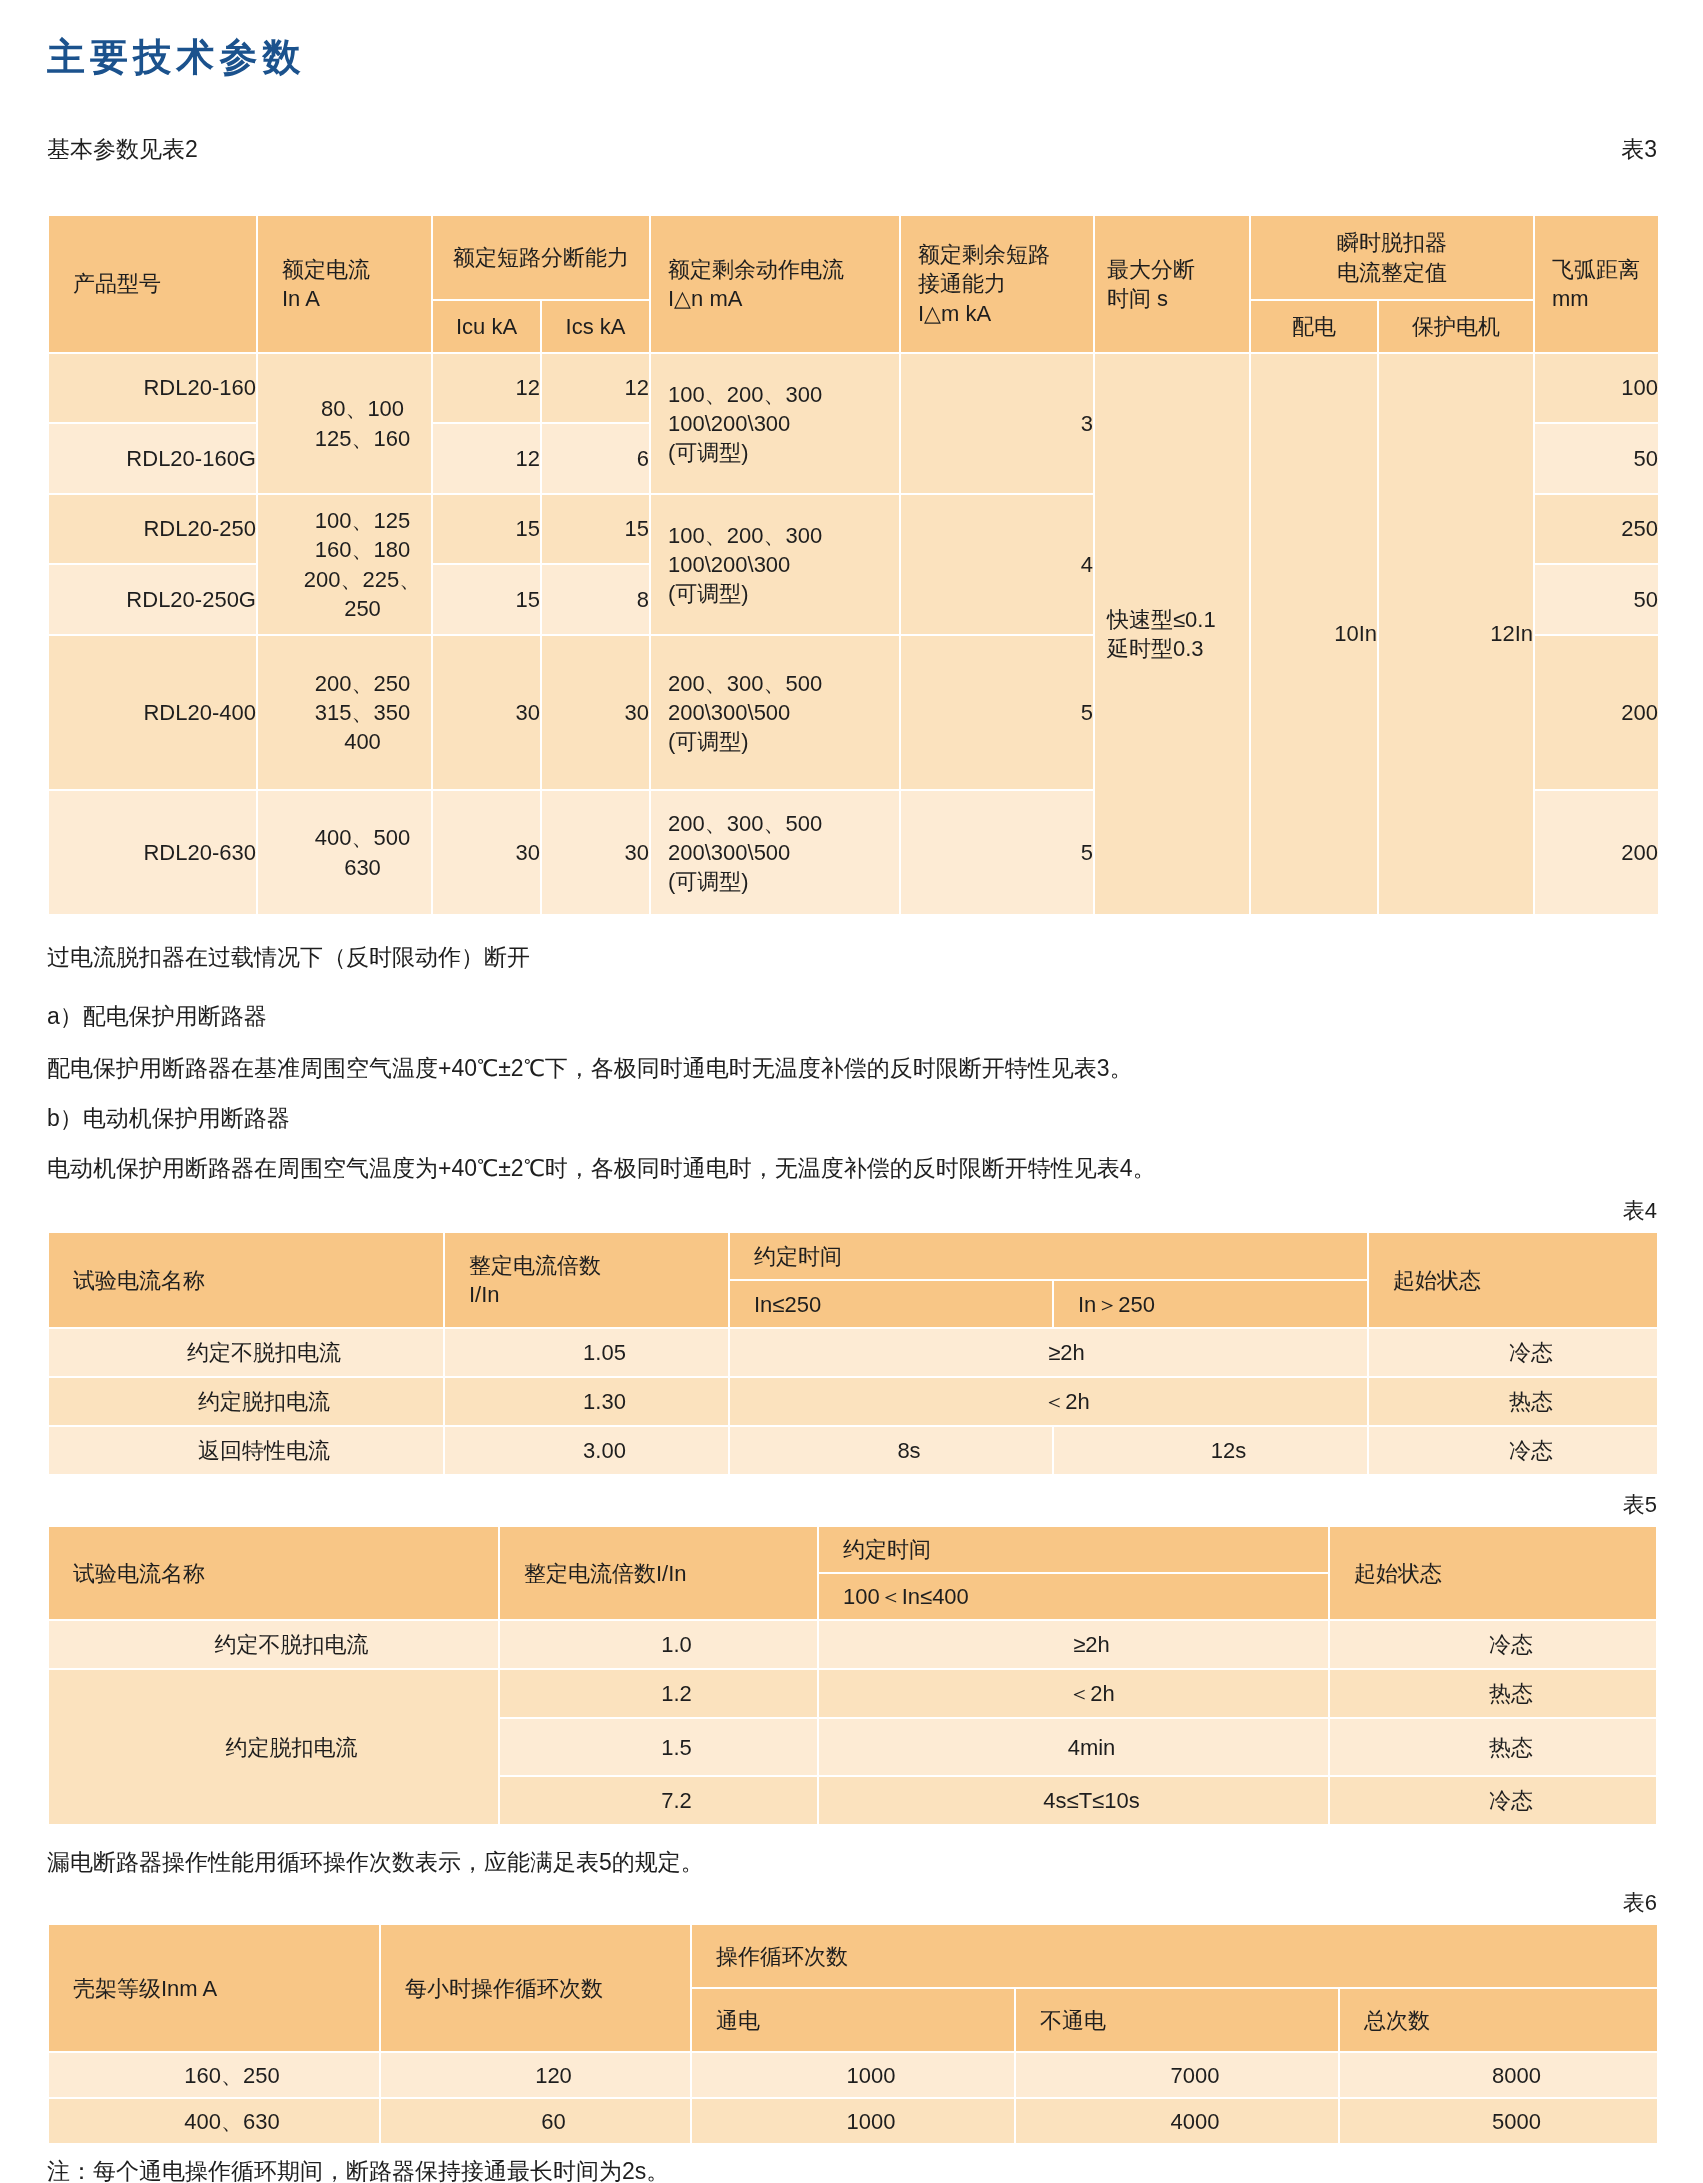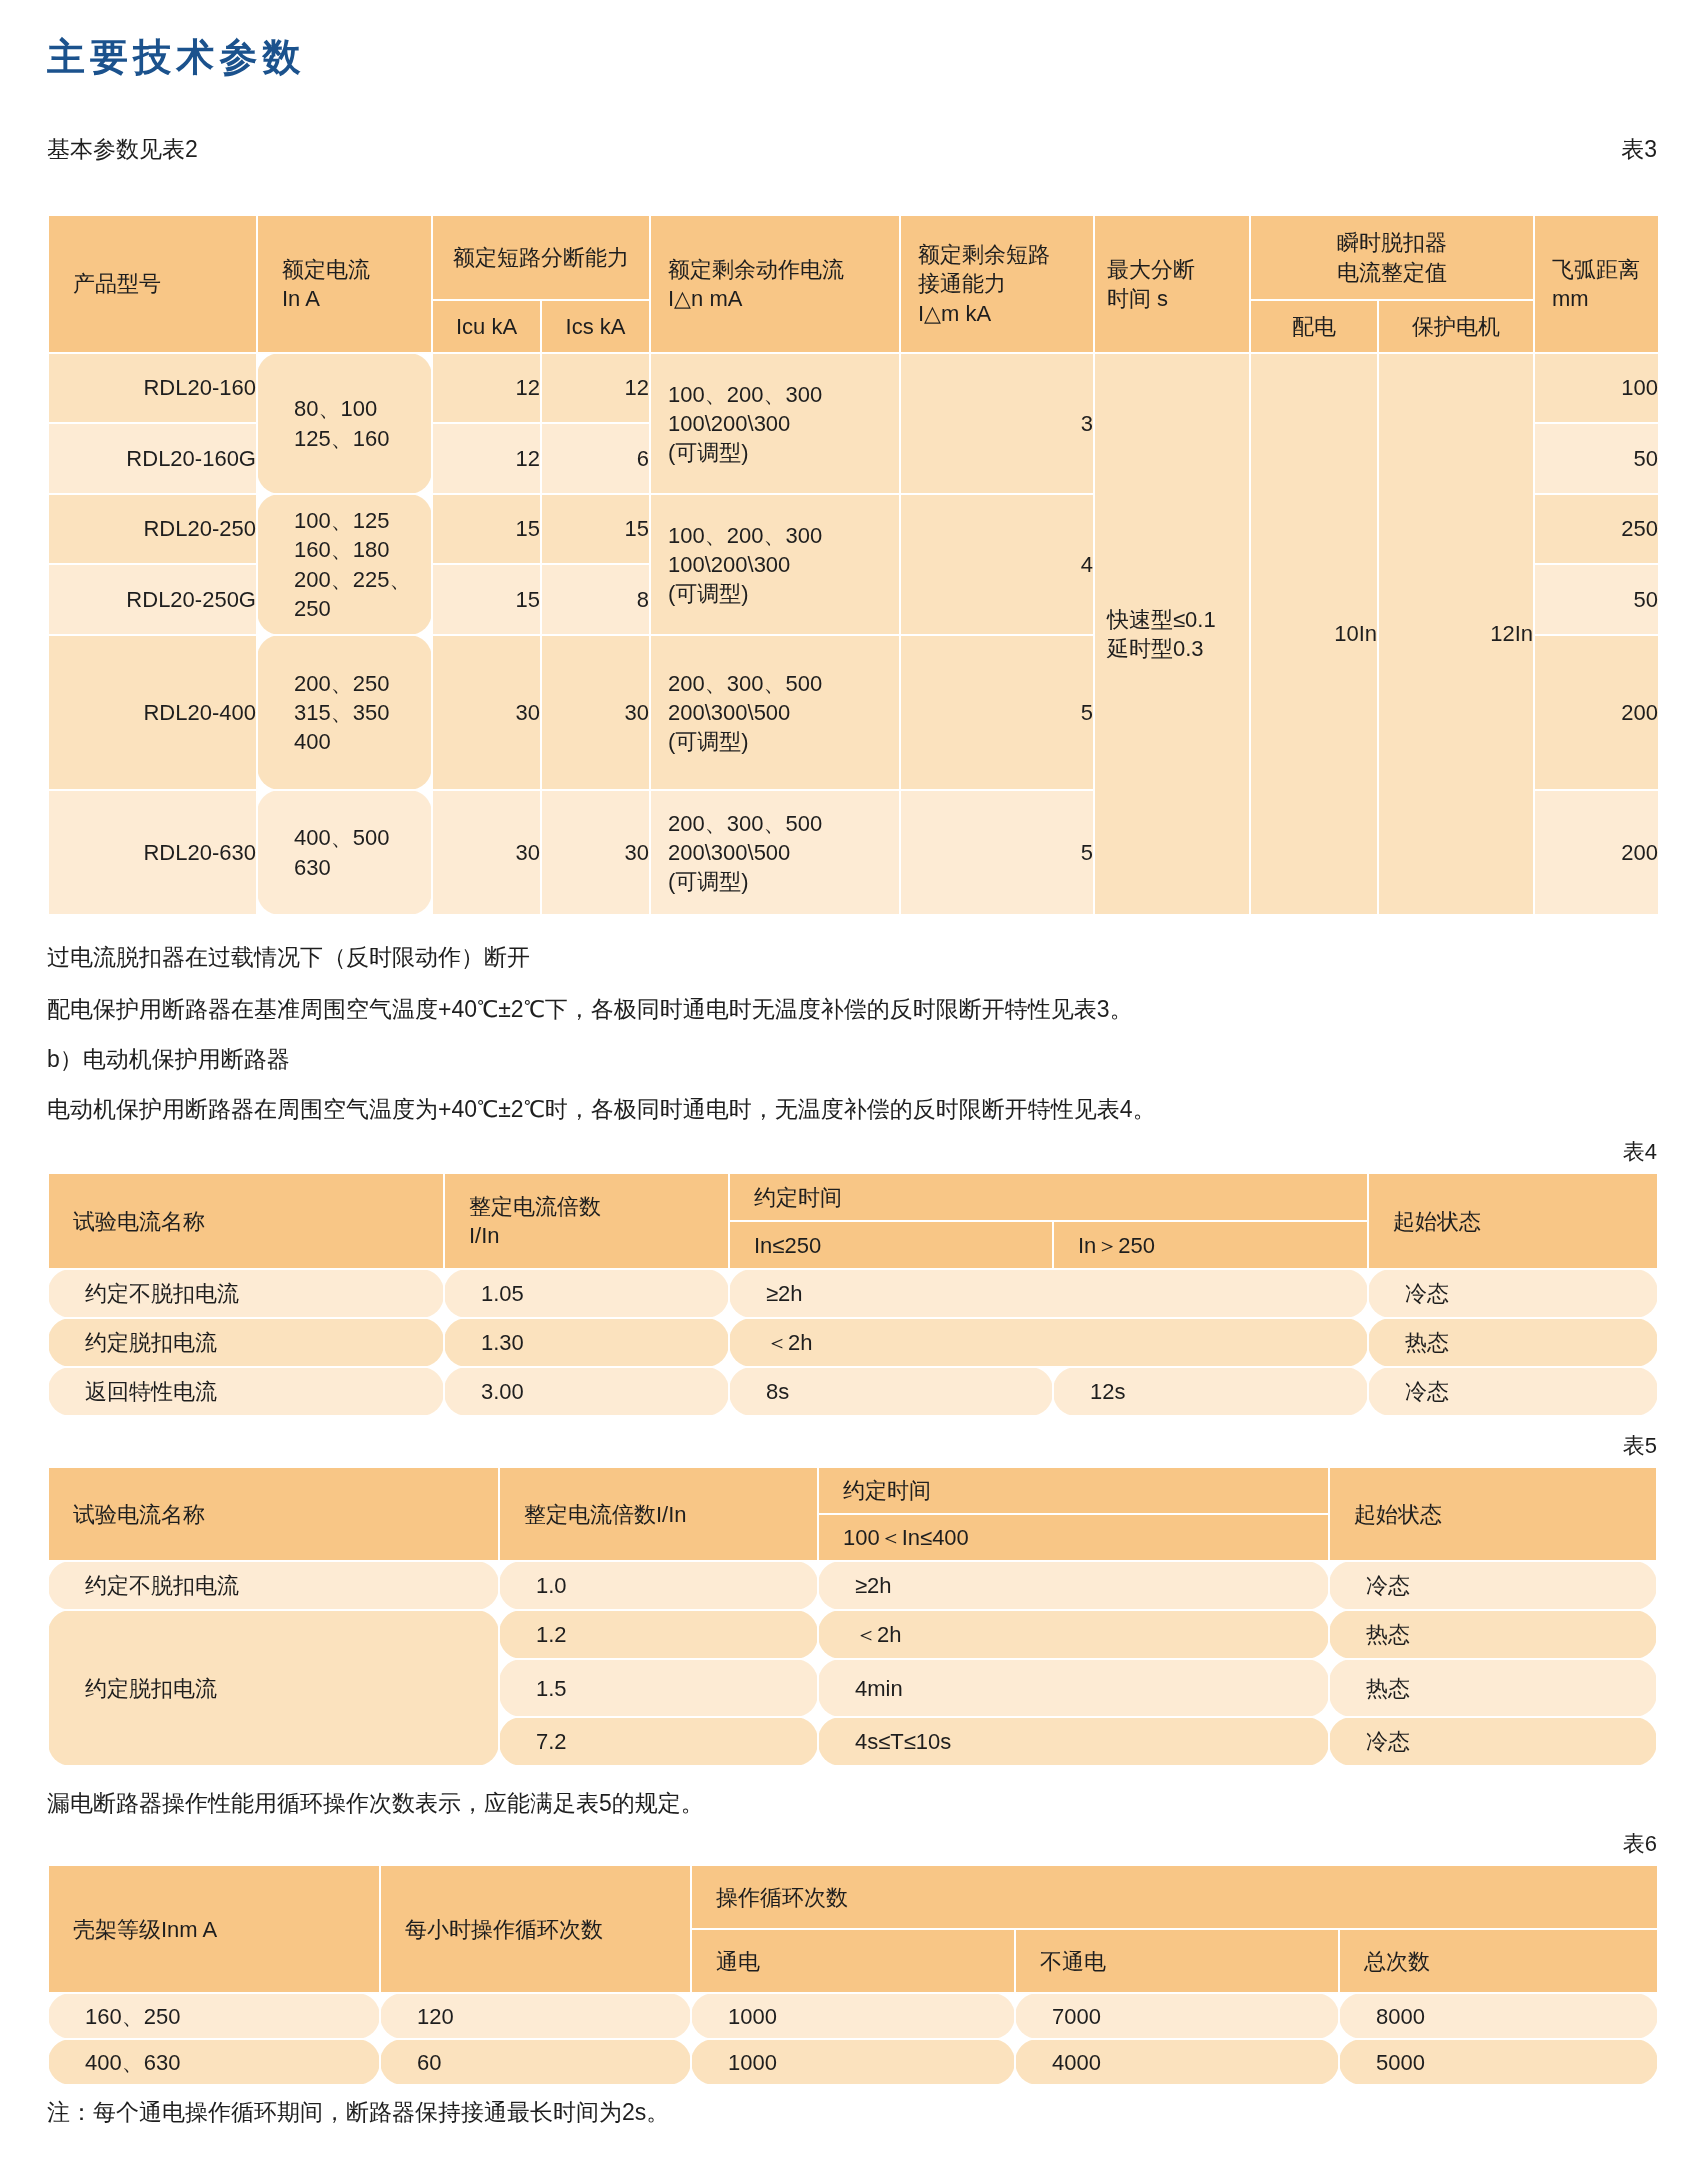--- a/index.html
+++ b/index.html
@@ -26,21 +26,21 @@
   .tag-right{display:block;text-align:right;font-size:22px;}
   p.body-text{font-size:23px;margin:0;line-height:1.3;}
   table{border-collapse:collapse;width:1610px;table-layout:fixed;}
   th,td{
     border:2.6px solid #ffffff;font-weight:normal;font-size:22px;
     vertical-align:middle;line-height:1.32;padding:0;
   }
   th{background:var(--orange);text-align:left;padding-left:24px;}
   th.c{text-align:center;padding-left:0;}
   td.c{text-align:right;}
-  td.l,th.l{text-align:left;padding-left:36px;border-radius:23px;}
+  td.l,th.l{text-align:center;padding-left:36px;}
   .pad20{padding-left:17px;}
   .pad14{padding-left:12px;}
   .pre{white-space:pre-line;}
   tr.dark td{background:var(--row-dark);}
   tr.light td{background:var(--row-light);}
   td.bgd{background:var(--row-dark) !important;}
   .mt1{margin-top:49px;}
 </style>
 </head>
 <body>
@@ -158,20 +158,21 @@
         <td class="pre pad20">200、300、500
 200\300\500
 (可调型)</td>
         <td class="c">5</td>
         <td class="c">200</td>
       </tr>
     </tbody>
   </table>
 
   <p class="body-text" style="margin-top:27px">过电流脱扣器在过载情况下（反时限动作）断开</p>
+  <p class="body-text" style="margin-top:29px">a）配电保护用断路器</p>
   <p class="body-text" style="margin-top:22px">配电保护用断路器在基准周围空气温度+40℃±2℃下，各极同时通电时无温度补偿的反时限断开特性见表3。</p>
   <p class="body-text" style="margin-top:20.4px">b）电动机保护用断路器</p>
   <p class="body-text" style="margin-top:20.4px">电动机保护用断路器在周围空气温度为+40℃±2℃时，各极同时通电时，无温度补偿的反时限断开特性见表4。</p>
 
   <span class="tag-right" style="margin-top:12px">表4</span>
 
   <table style="margin-top:5.1px">
     <colgroup>
       <col style="width:396px">
         <col style="width:285px">

